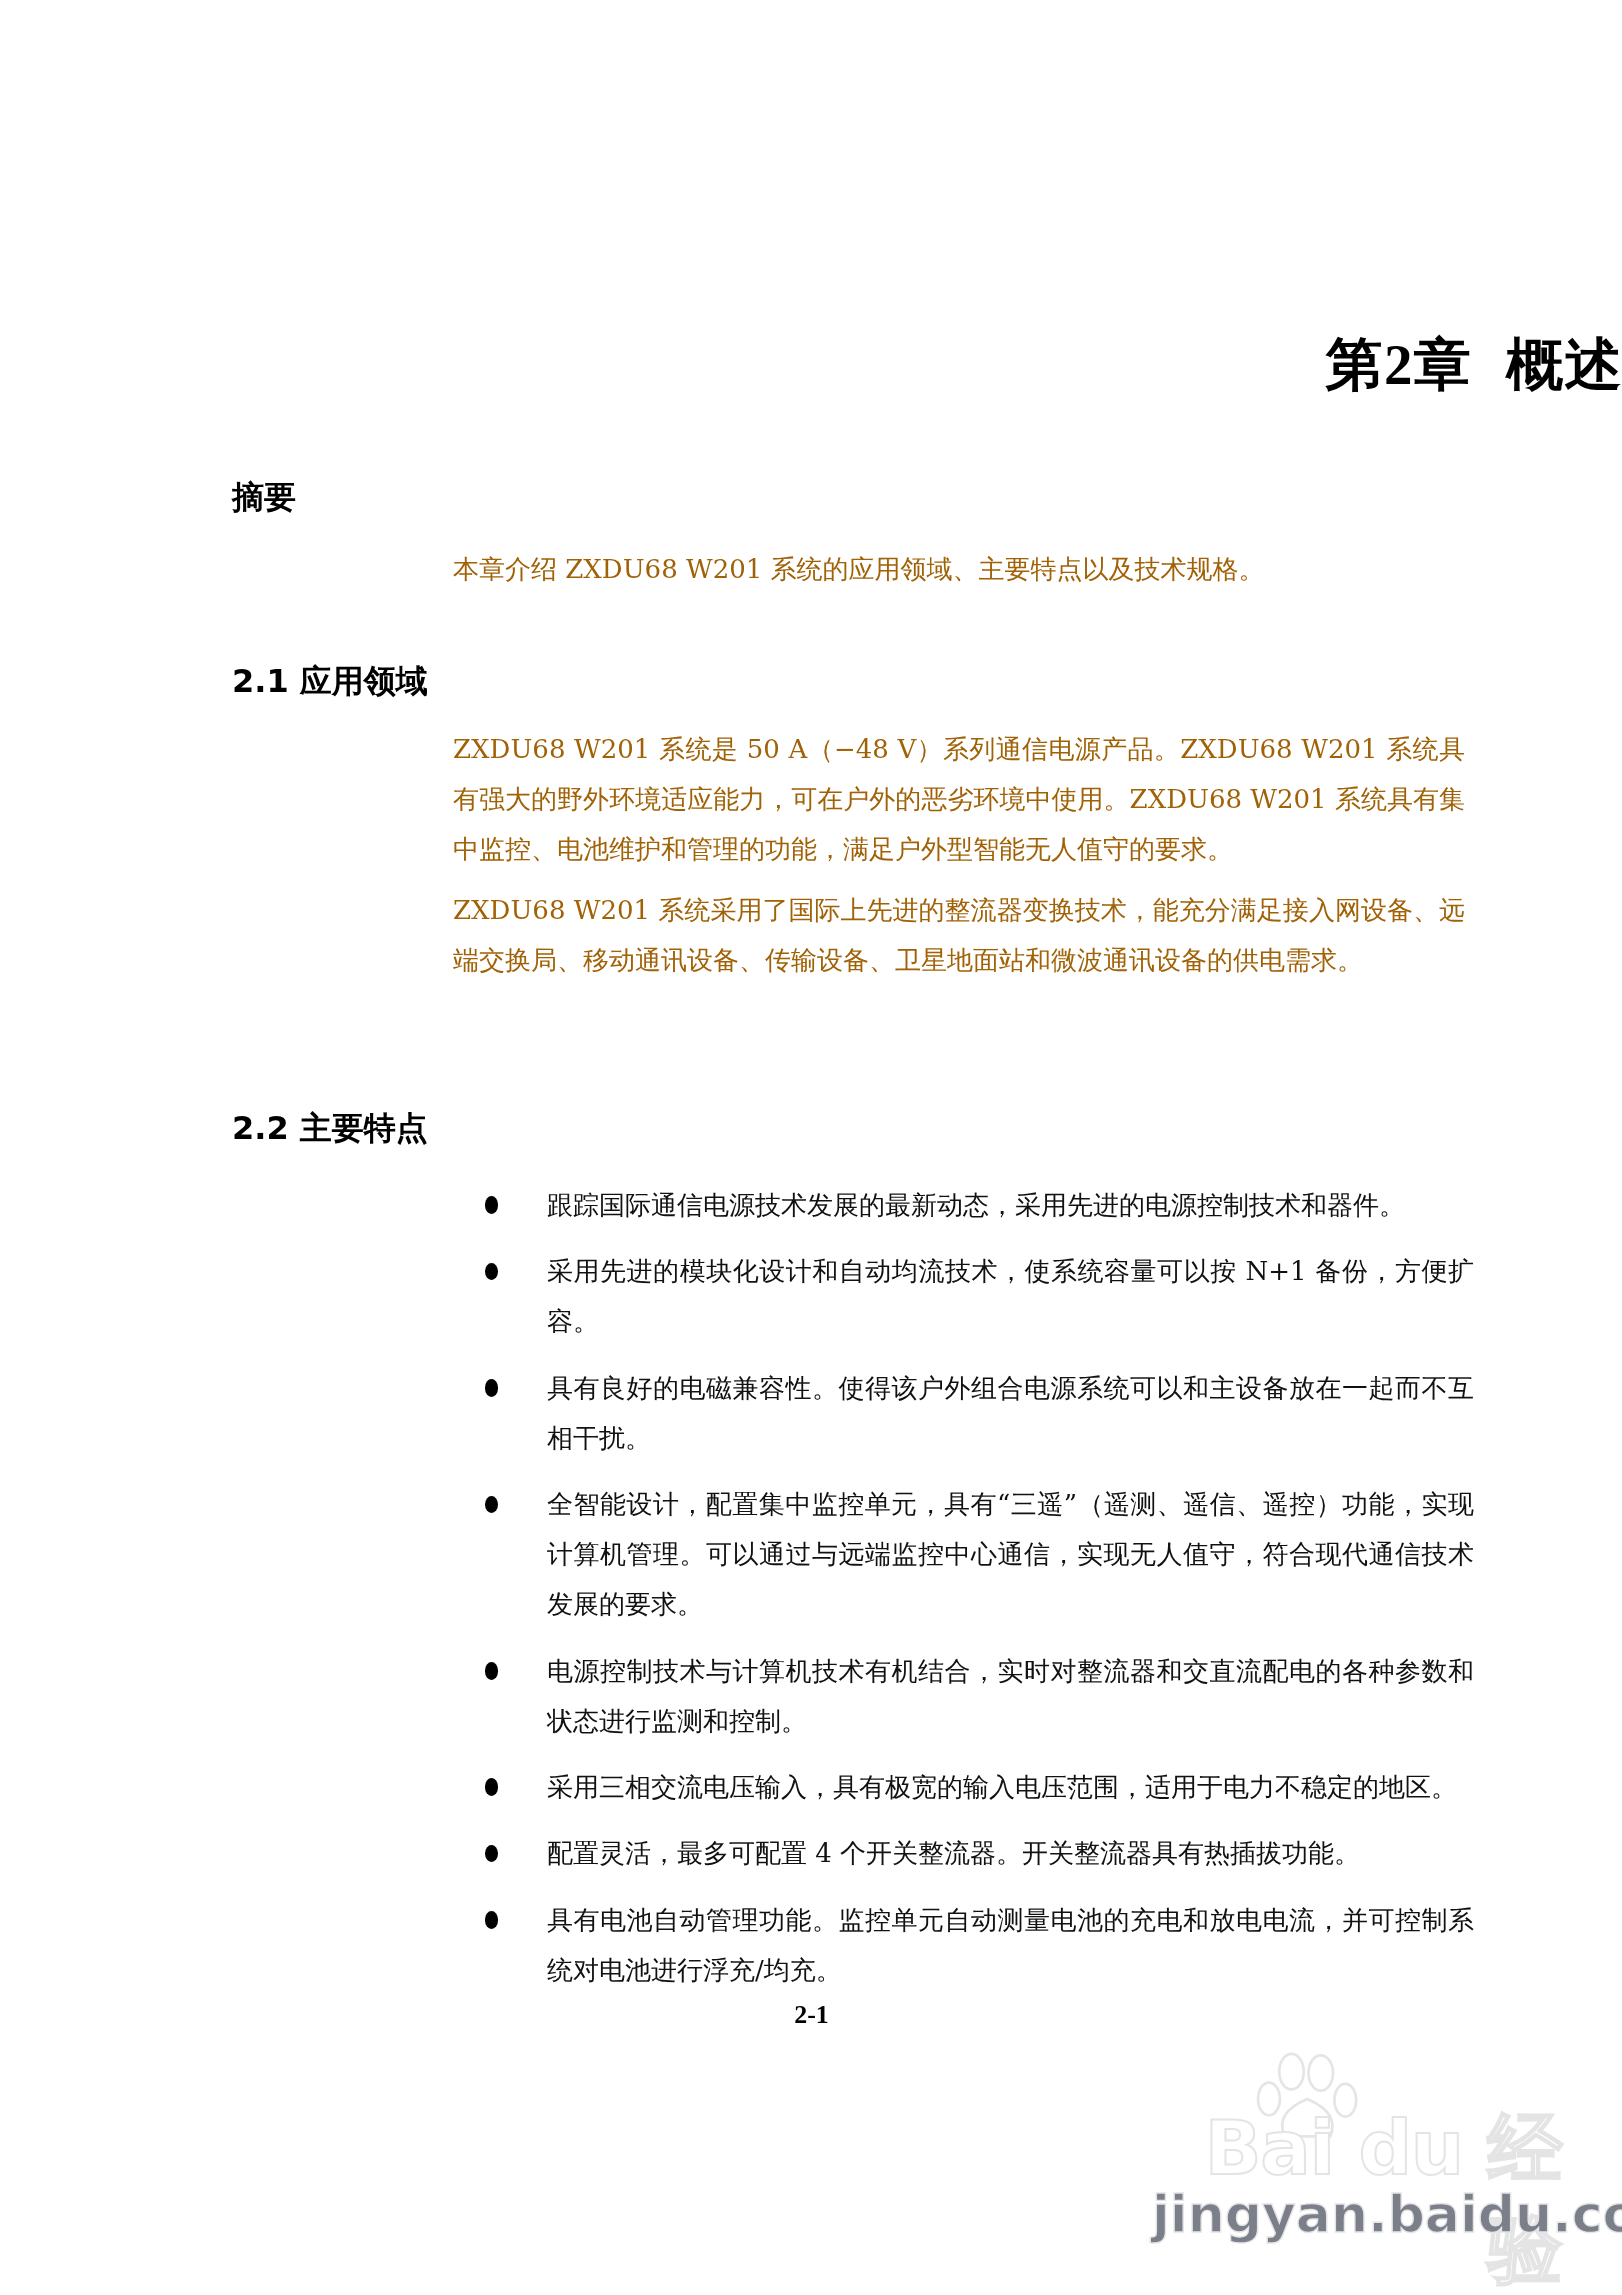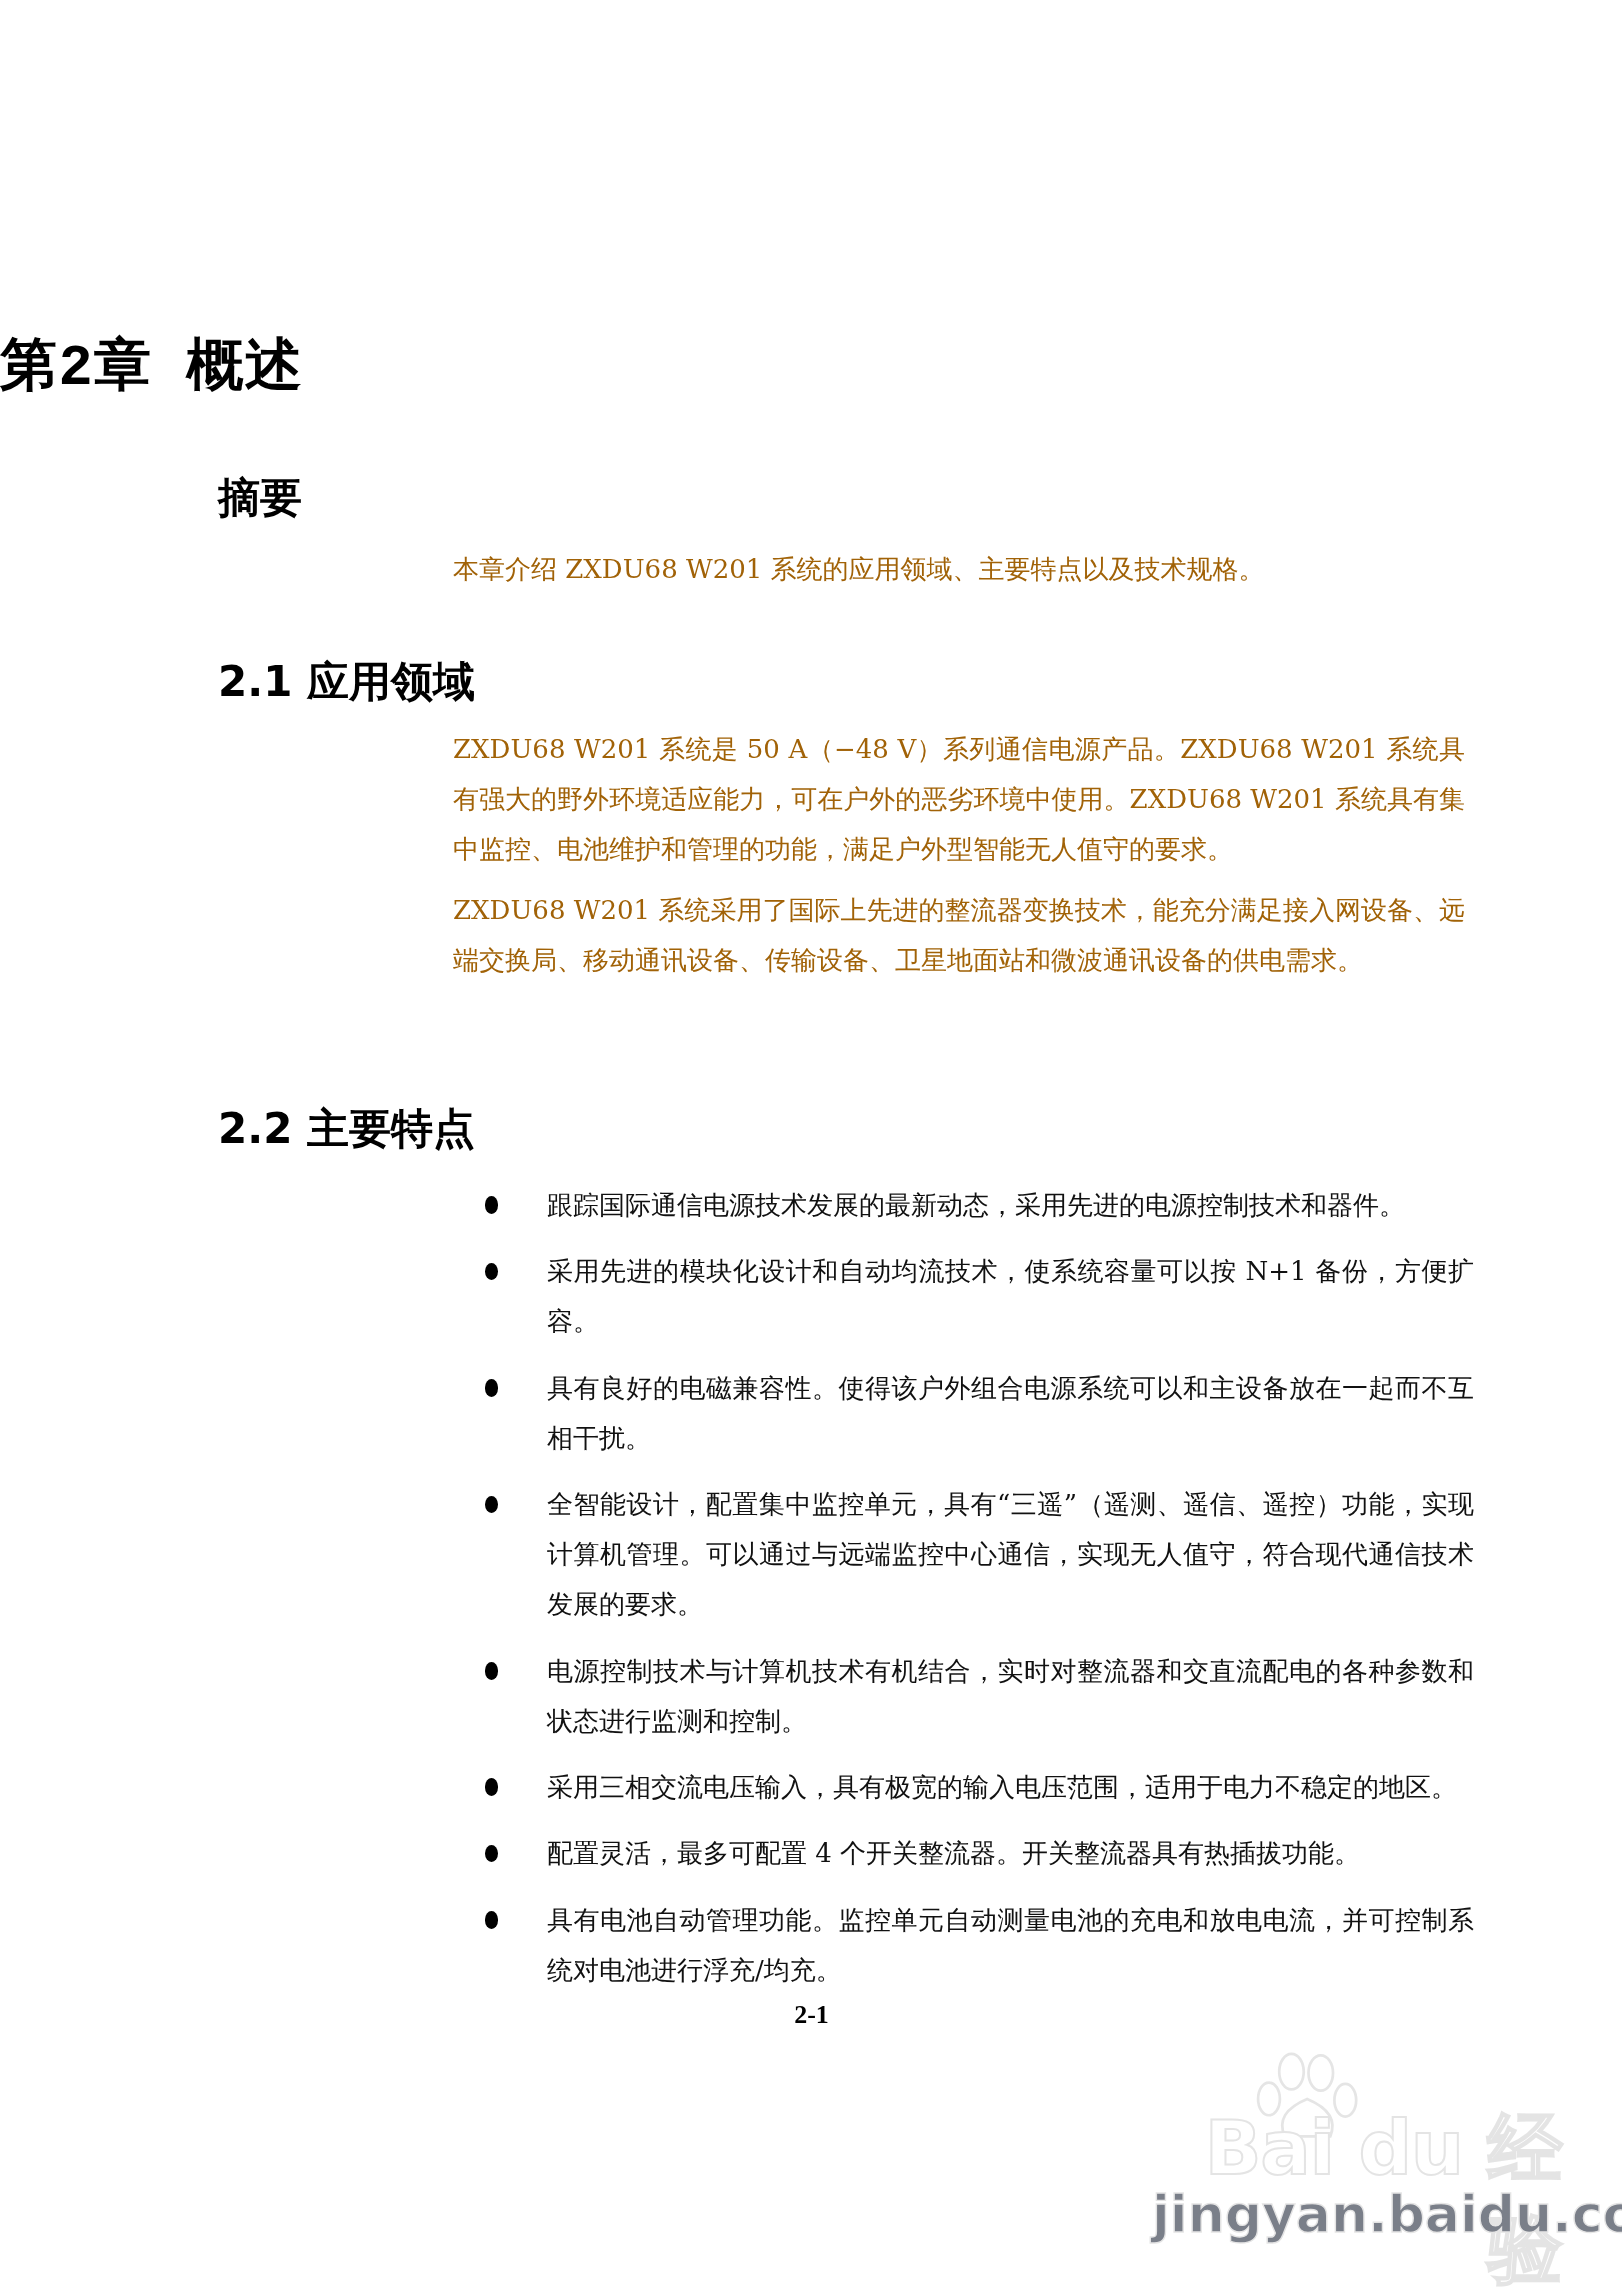--- a/index.html
+++ b/index.html
@@ -1,27 +1,27 @@
 <!DOCTYPE html>
 <html style="font-size:11px"><head>
 <meta charset="utf-8">
 <style>
   html, body { margin: 0; padding: 0; background: #ffffff; }
   body { width: 1623px; height: 2295px; position: relative; overflow: hidden; color: #111; }
   .page { position: absolute; left: 0; top: 0; width: 1623px; height: 2295px; background: #fff; }
   .chapter-title {
-    position: absolute; left: 0; width: 1623px; top: 327px; text-align: left;
-    font-family: Liberation Mono, monospace; font-weight: bold;
+    position: absolute; left: 0; width: 1623px; top: 327px; text-align: right;
+    font-family: Liberation Serif, serif; font-weight: bold;
     font-size: 57px; letter-spacing: 1.4px; color: #000;
   }
   .chapter-title .gap { display: inline-block; width: 34px; }
   .h2 {
-    position: absolute; left: 218px;
+    position: absolute; left: 232px;
     font-family: "DejaVu Sans", "Liberation Sans", sans-serif; font-weight: bold;
-    font-size: 42px; color: #000; line-height: 41px;
+    font-size: 32px; color: #000; line-height: 41px;
   }
   .body-text {
     position: absolute; left: 453px; width: 1012px;
     font-family: "DejaVu Serif", "Liberation Serif", serif;
     font-size: 26px; line-height: 50px; color: #a16207; text-align: justify;
   }
   .bullets { position: absolute; left: 470px; width: 995px; top: 1171px; margin: 9px; padding: 0; list-style: none; }
   .bullet {
     position: relative; padding-left: 68px;
     font-family: "DejaVu Serif", "Liberation Serif", serif;

